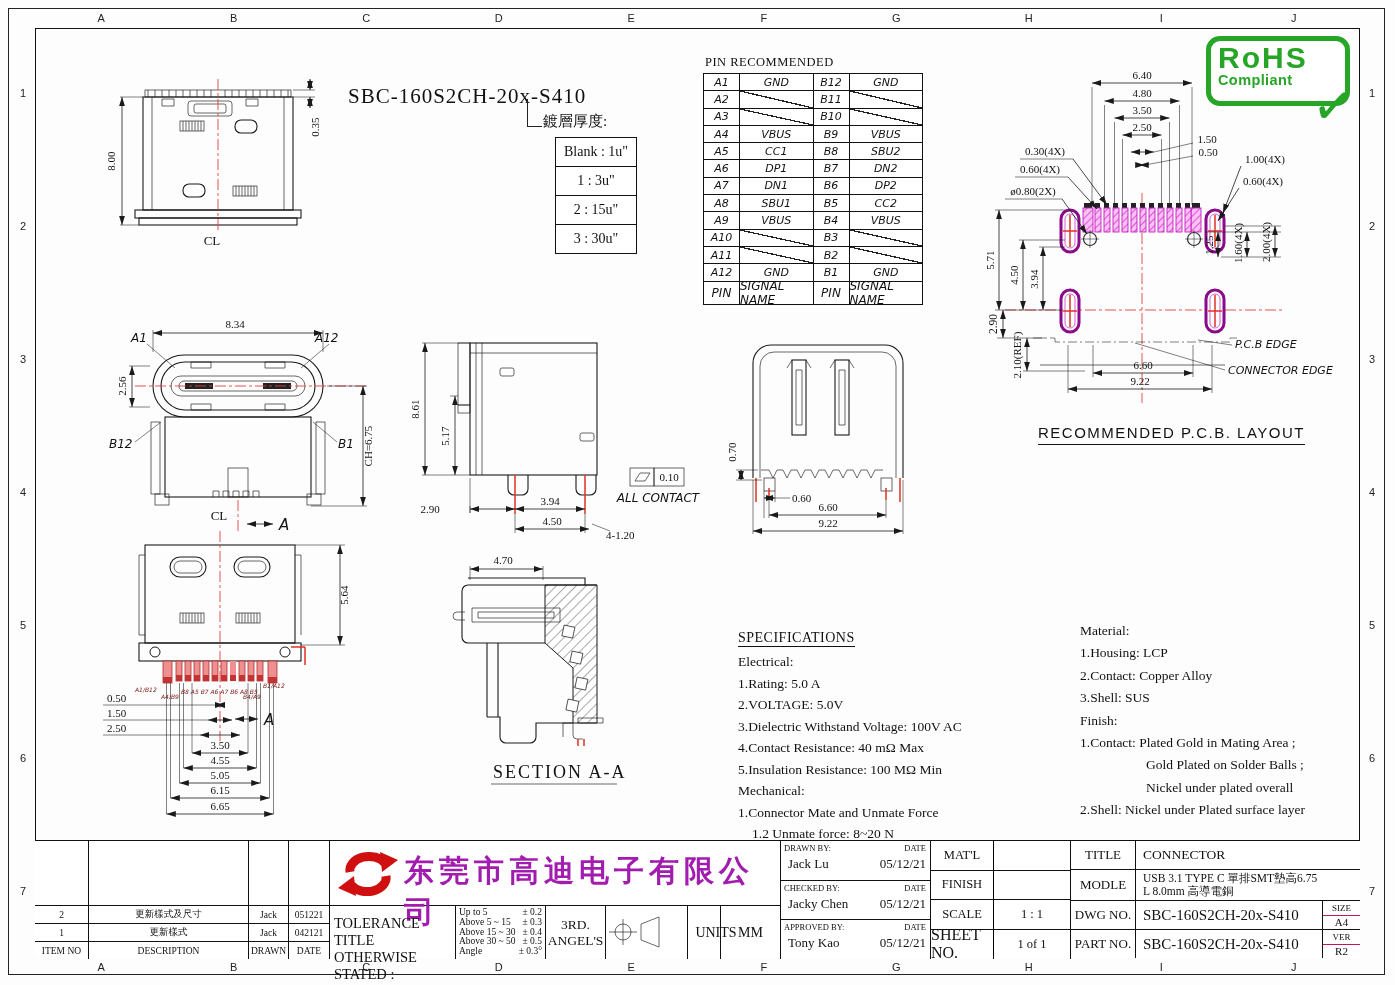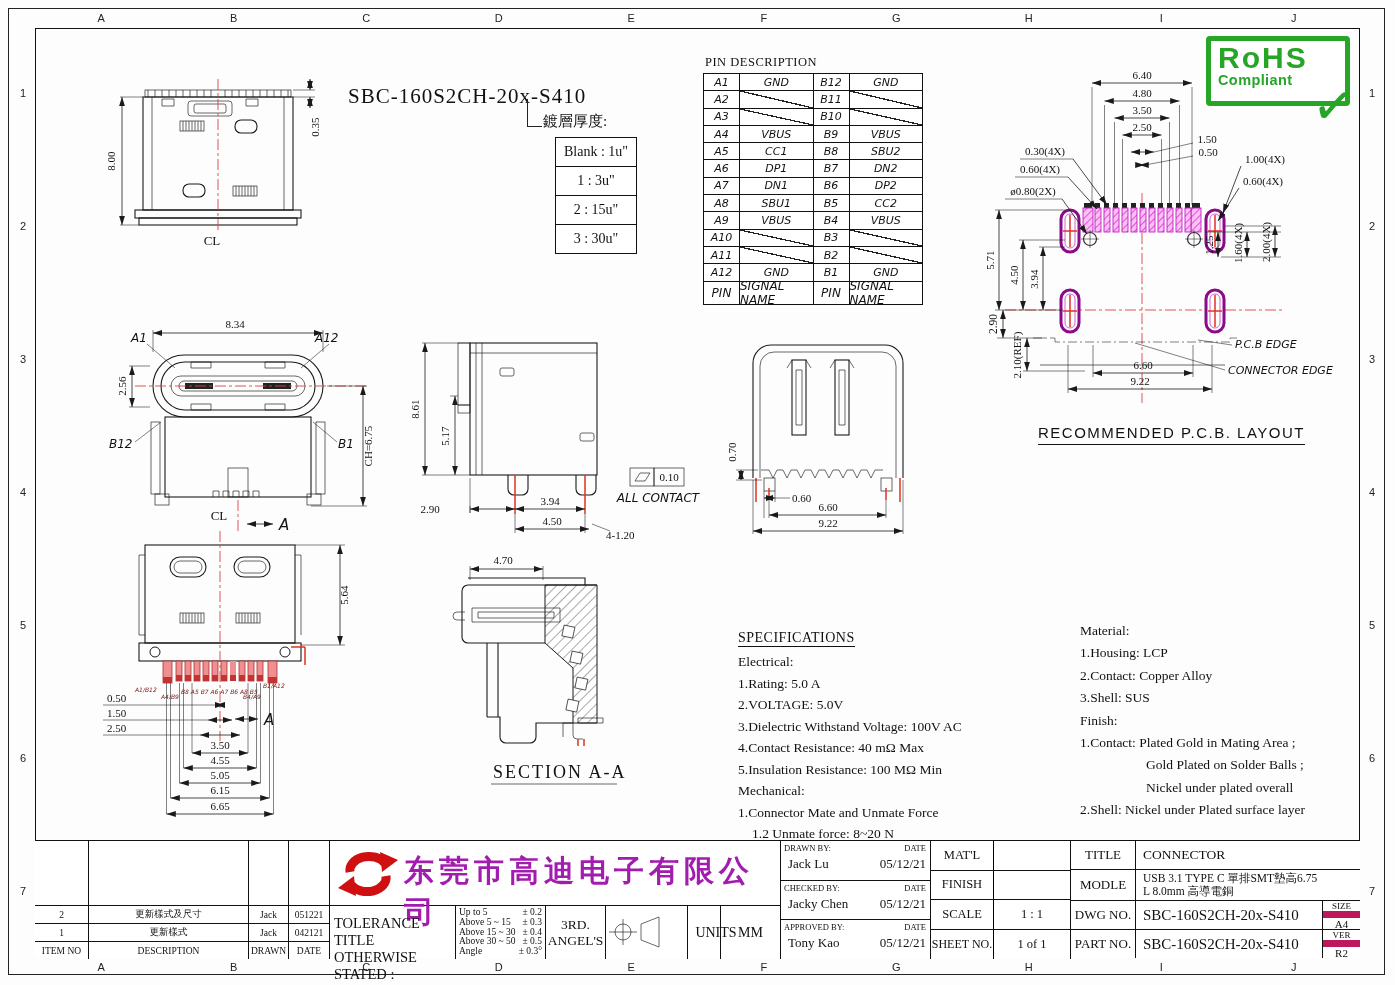--- a/index.html
+++ b/index.html
@@ -36,21 +36,21 @@
   .prow{display:flex;height:16.3px;border-bottom:1px solid #111}
   .prow.foot{height:22px;border-bottom:none}
   .pcell{display:flex;align-items:center;justify-content:center;font:italic 11px "DejaVu Sans",sans-serif;border-right:1px solid #111;box-sizing:border-box}
   .pcell.pin{width:36px}
   .pcell.sig{flex:1}
   .pcell:last-child{border-right:none}
   .pcell.slash{background:linear-gradient(to right top,transparent 48%,#222 48%,#222 52%,transparent 52%)}
   .prow.foot .pcell{font:italic 12px "DejaVu Sans",sans-serif}
   
   .rohs{position:absolute;left:1206px;top:36px;width:142px;height:76px}
-  .rohs-box{border:5px solid #27a527;border-radius:4px;width:120px;height:58px;padding:1px 7px;box-sizing:content-box;background:#fff}
+  .rohs-box{border:5px solid #27a527;border-radius:14px;width:120px;height:58px;padding:1px 7px;box-sizing:content-box;background:#fff}
   .rohs-main{font:bold 30px "Liberation Sans",sans-serif;color:#27a527;letter-spacing:2px;line-height:32px}
   .rohs-sub{font:bold 14.5px "Liberation Sans",sans-serif;color:#27a527;letter-spacing:.4px;margin-top:-2px}
   .rohs-check{position:absolute;right:-8px;bottom:-14px;font-size:52px;line-height:40px;color:#27a527;font-weight:bold;transform:rotate(6deg);font-family:"DejaVu Sans",sans-serif}
   
   .pcb-caption{position:absolute;left:1038px;top:424px;font:15px "Liberation Sans",sans-serif;letter-spacing:1.5px;border-bottom:1.1px solid #111;padding-bottom:3px}
   .specs{position:absolute;left:738px;top:628px;width:345px}
   .specs-title{font:14px "Liberation Serif",serif;display:inline-block;border-bottom:1px solid #111;margin-bottom:4px;letter-spacing:.5px}
   .sline{font:13.5px "Liberation Serif",serif;line-height:21.5px;white-space:nowrap}
   .sline.ind{padding-left:14px}
   .sline.ind2{padding-left:66px}
@@ -86,21 +86,21 @@
   .irow:last-child{border-bottom:none}
   .ilab{width:62px;border-right:1px solid #000000;display:flex;align-items:center;justify-content:center;font:12.5px "Liberation Serif",serif}
   .ival{flex:1;display:flex;align-items:center;justify-content:center;font:12.5px "Liberation Serif",serif}
   .tcol{left:1035px;top:0;width:290px;height:118px;border-left:1.3px solid #111}
   .trow2{display:flex;border-bottom:1px solid #111;box-sizing:border-box;position:relative}
   .trow2:last-child{border-bottom:none}
   .tlab{width:64px;border-right:1px solid #111;display:flex;align-items:center;justify-content:center;font:13px "Liberation Serif",serif}
   .tval{flex:1;display:flex;align-items:center;font:13.5px "Liberation Serif",serif;padding-left:7px}
   .tval.small{font:11.5px "Liberation Serif",serif;line-height:13.5px;padding-right:40px}
   .vbox{width:37px;border-left:1px solid #111;display:flex;flex-direction:column}
-  .vbox .vt{flex:1;border-bottom:7px solid #be185d;display:flex;align-items:center;justify-content:center;font:9px "Liberation Serif",serif}
+  .vbox .vt{flex:1;border-bottom:1px solid #be185d;display:flex;align-items:center;justify-content:center;font:9px "Liberation Serif",serif}
   .vbox .vb{flex:1;display:flex;align-items:center;justify-content:center;font:11px "Liberation Serif",serif}
 </style>
 </head>
 <body>
 
 <div class="sheet">
   <svg width="0" height="0" style="position:absolute">
     <defs>
       <marker id="ae" viewBox="0 0 10 8" markerWidth="10" markerHeight="8" refX="9.3" refY="4" orient="auto" markerUnits="userSpaceOnUse">
           <path d="M0,1 L9.3,4 L0,7 z" fill="#1a1a1a"></path>
@@ -190,21 +190,21 @@
     <div class="plating-label">鍍層厚度:</div>
     <div class="pl-rows" id="plating-rows">
         <div class="pl-row">Blank : 1u"</div>
         <div class="pl-row">1 : 3u"</div>
         <div class="pl-row">2 : 15u"</div>
         <div class="pl-row">3 : 30u"</div>
       </div>
   </div>
 
   <div class="pin-assign">
-    <div class="pin-title">PIN DESCRIPTION</div>
+    <div class="pin-title">PIN RECOMMENDED</div>
     <div class="pin-grid" id="pin-rows">
         <div class="prow">
           <div class="pcell pin">A1</div>
           <div class="pcell sig">GND</div>
           <div class="pcell pin">B12</div>
           <div class="pcell sig">GND</div>
         </div>
         <div class="prow">
           <div class="pcell pin">A2</div>
           <div class="pcell sig slash"></div>
@@ -754,21 +754,21 @@
         </div>
       <div class="irow">
           <div class="ilab">FINISH</div>
           <div class="ival"></div>
         </div>
       <div class="irow">
           <div class="ilab">SCALE</div>
           <div class="ival">1 : 1</div>
         </div>
       <div class="irow">
-          <div class="ilab" style="font-size:12px">SHEET NO.</div>
+          <div class="ilab" style="font-size:16px">SHEET NO.</div>
           <div class="ival">1 of 1</div>
         </div>
     </div>
 
     <div class="cell tcol">
       <div class="trow2" style="height:29px">
           <div class="tlab">TITLE</div>
           <div class="tval">CONNECTOR</div>
         </div>
       <div class="trow2" style="height:31px">

